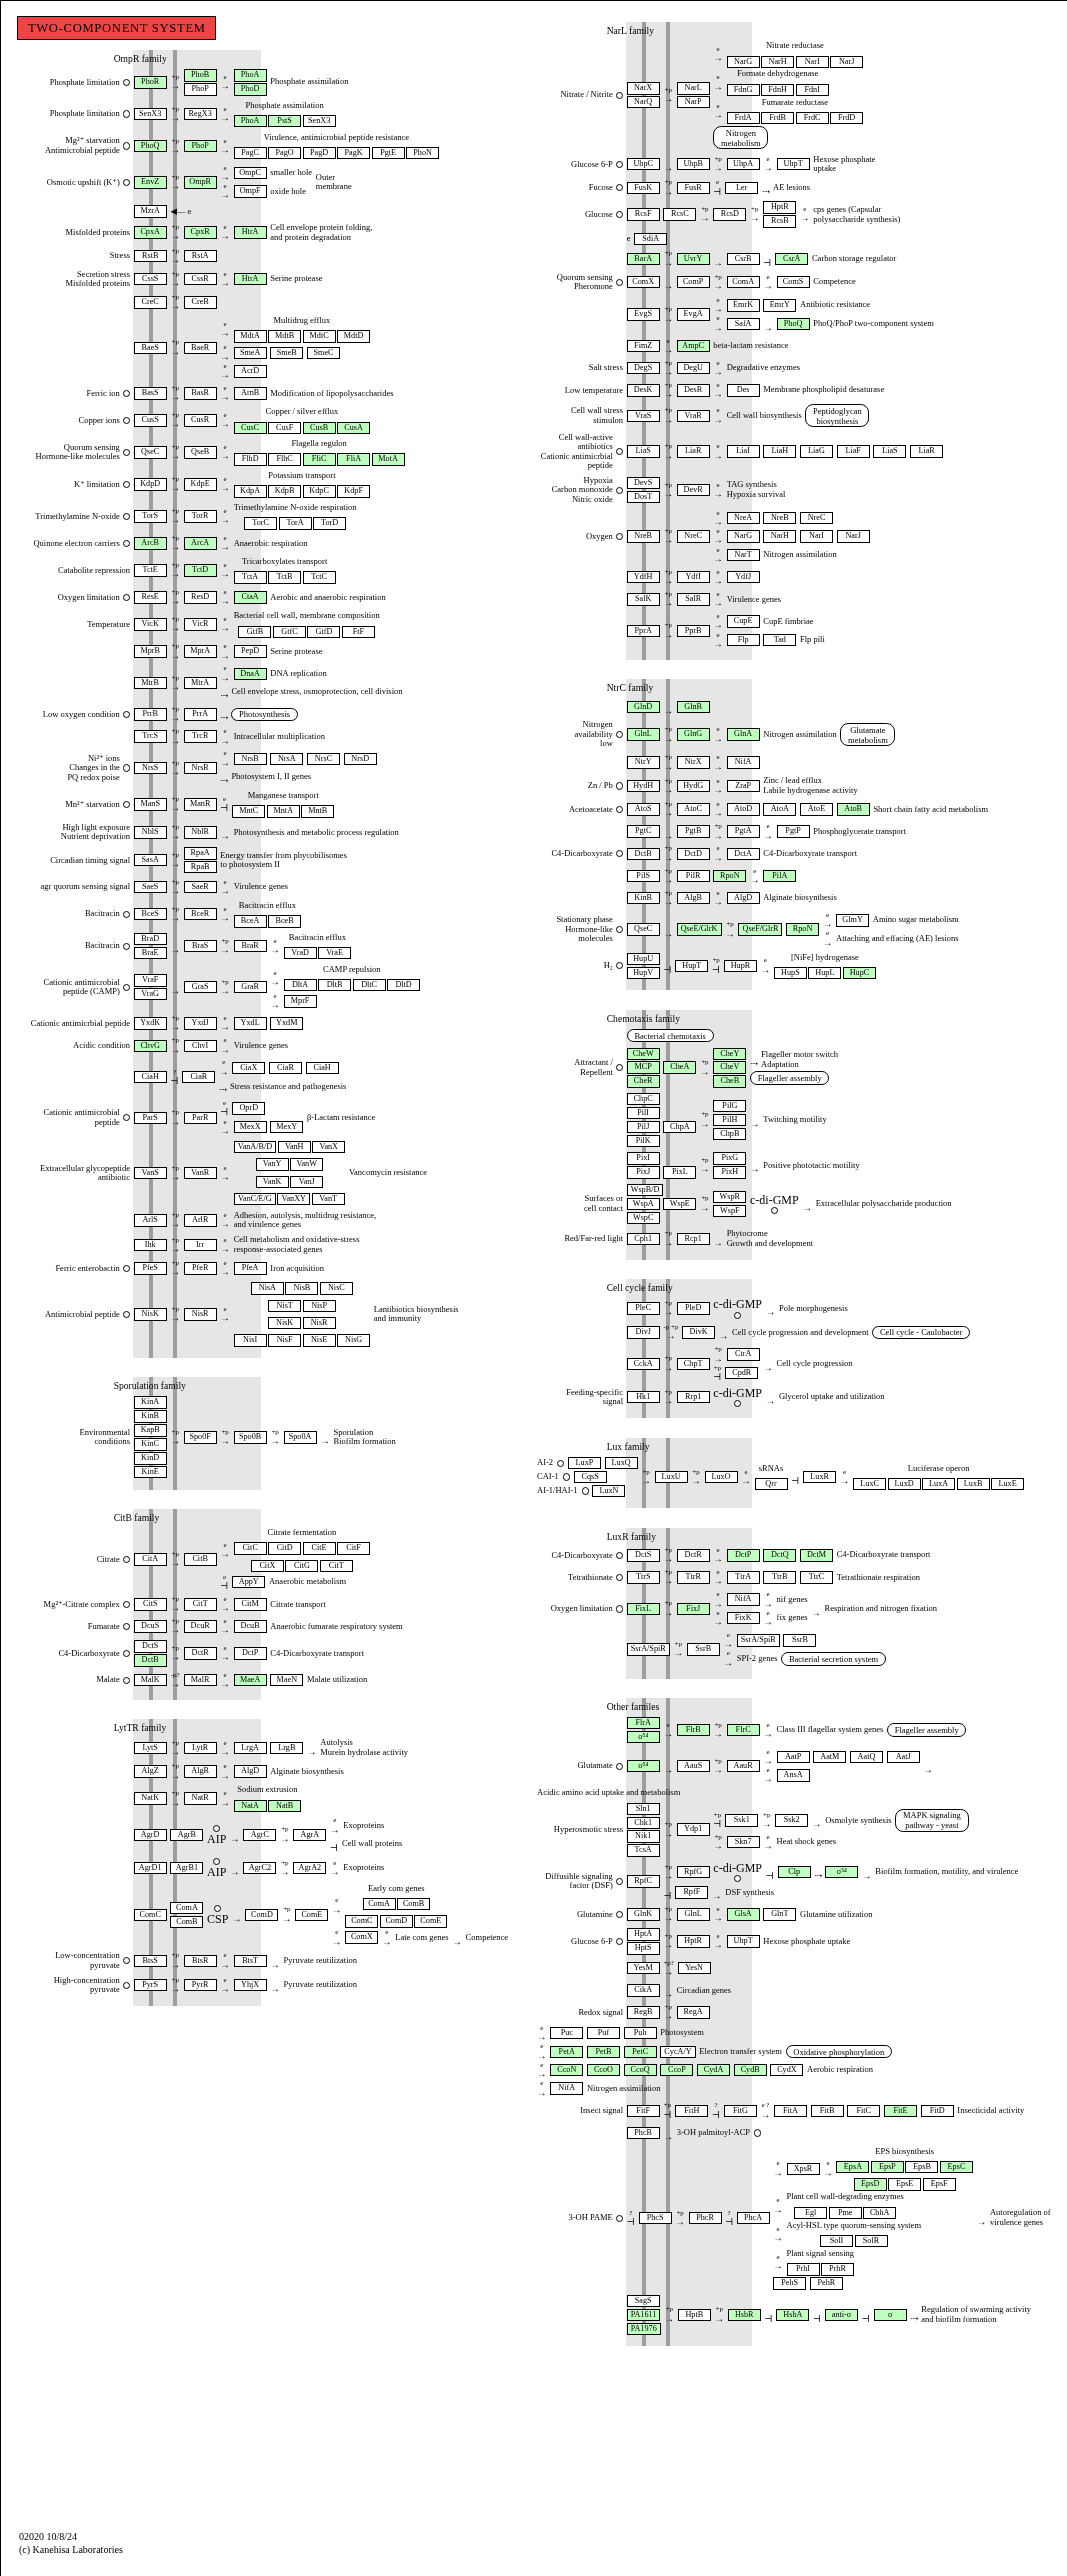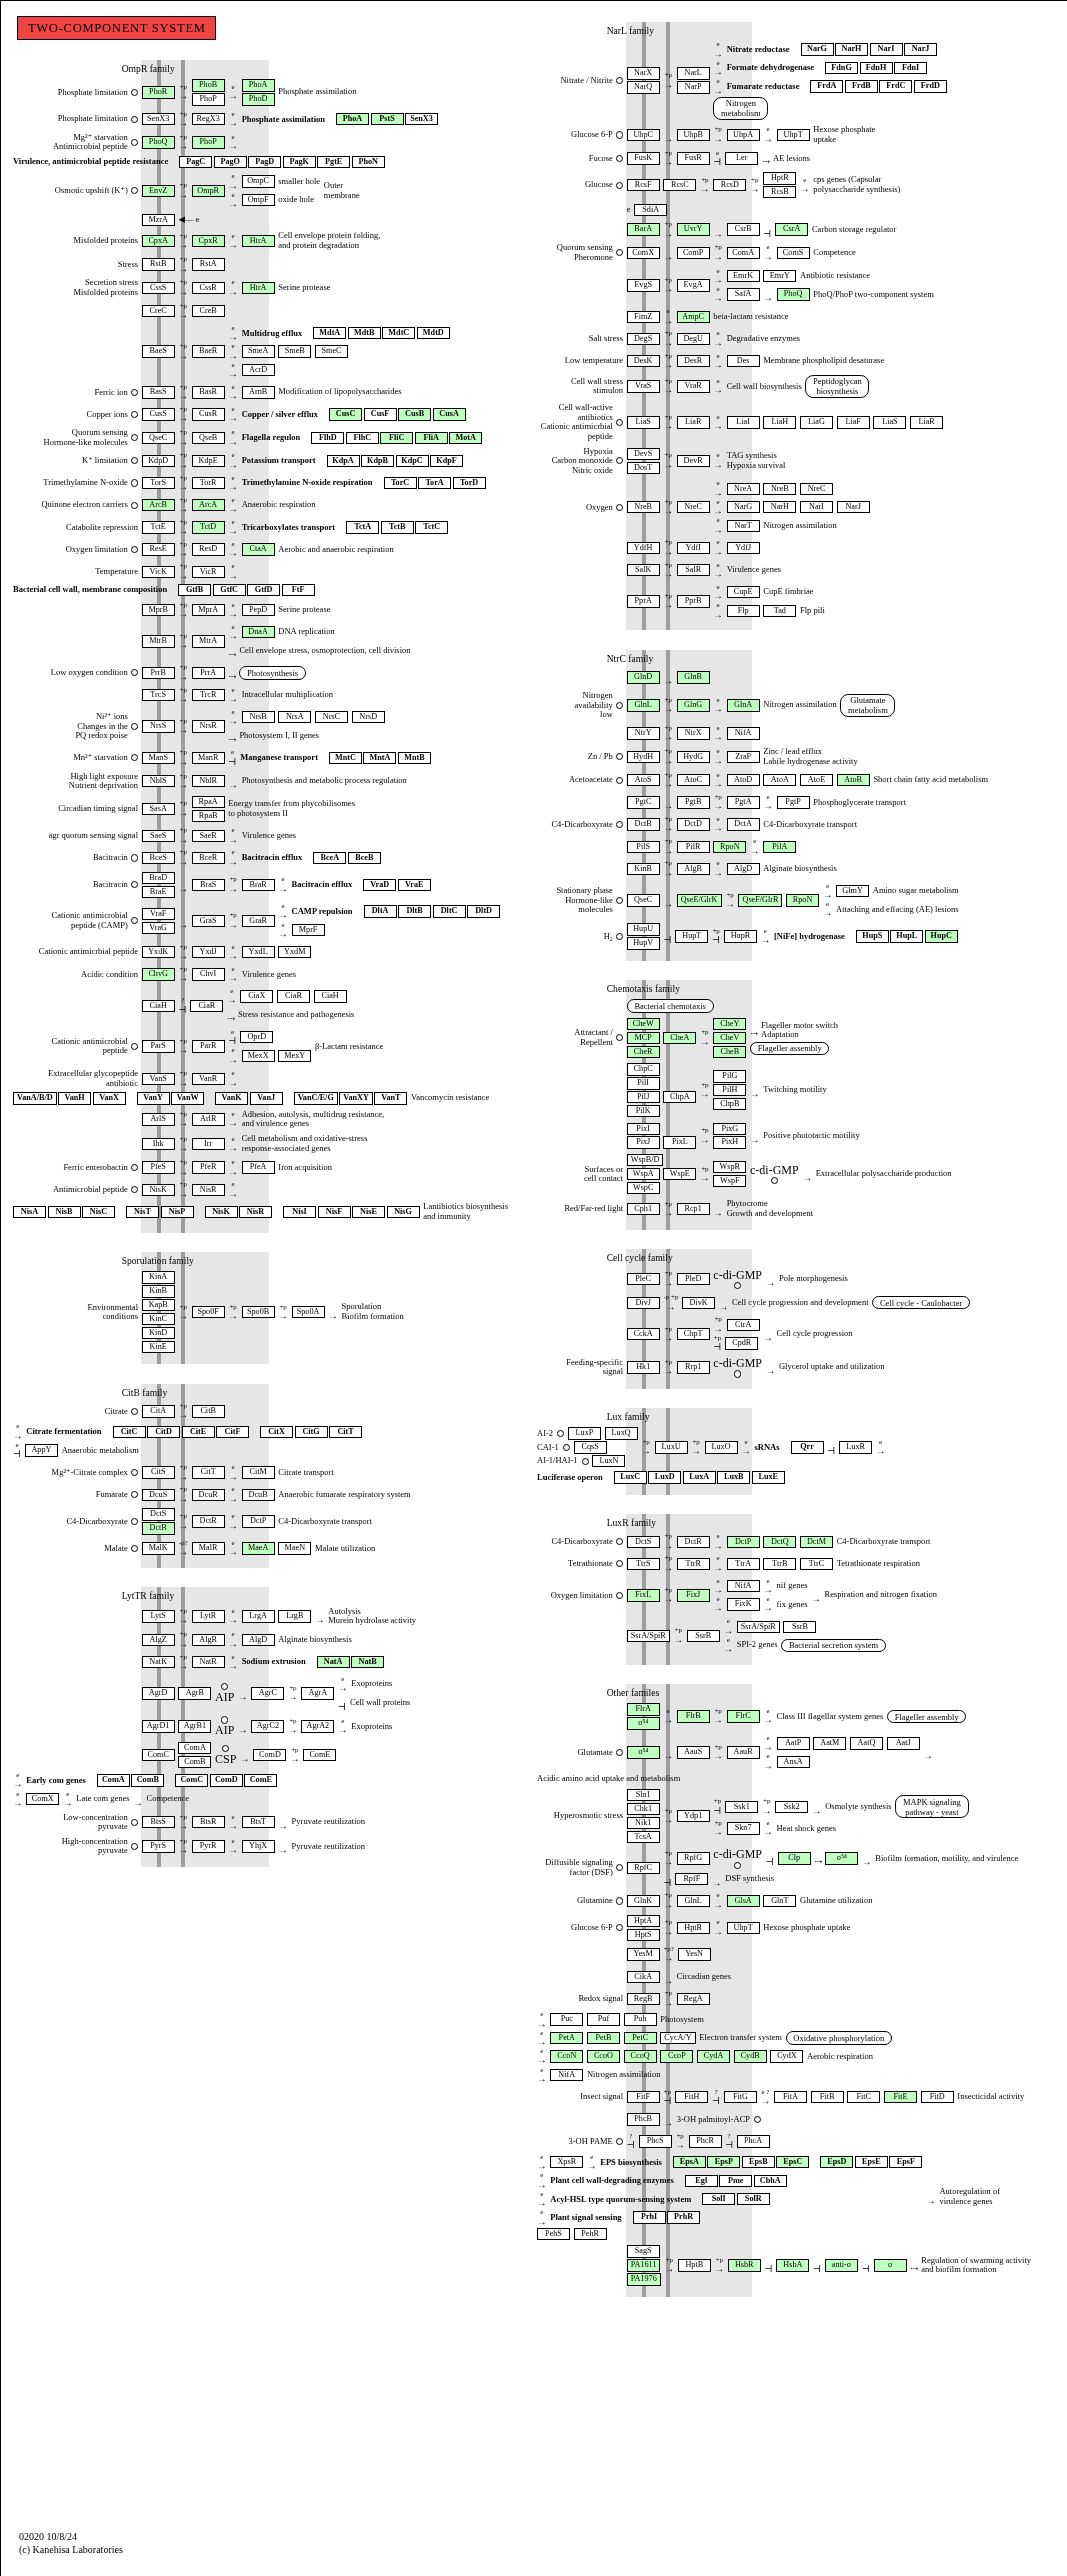--- a/index.html
+++ b/index.html
@@ -1,21 +1,21 @@
 <!DOCTYPE html>
 <html style="--hl: #bfffbf;font-size:12px"><head>
 <meta charset="utf-8">
 <style>
   html,body{margin:0;padding:0;background:#fff;}
   body{font-family:"Liberation Serif","DejaVu Serif",serif;color:#000;}
   #canvas{position:relative;width:1066px;height:2575px;border:0.7px solid #000;background:#fff;overflow:hidden;}
   #title-box{position:absolute;left:16.3px;top:15px;border:1.5px solid #000;padding:3.7px 9.6px;font-size:12.6px;letter-spacing:0.7px;background:#ef4444;z-index:5;}
   #footer{position:absolute;left:18px;bottom:20px;font-size:10px;line-height:1.25;z-index:5;}
   .col{position:absolute;}
-  #col-left{left:12px;top:49px;width:525px;margin-top:10px;}
+  #col-left{left:4px;top:49px;width:525px;}
   #col-right{left:536px;top:21px;width:530px;}
   #col-left{--stimw:125px;--bandl:128px;--bandw:128px;}
   #col-right{--stimw:86px;--bandl:89px;--bandw:126px;}
   .section{position:relative;margin-bottom:19.3px;padding:1.5px 0 6px 0;}
   .band{position:absolute;top:0;bottom:0;left:var(--bandl);width:var(--bandw);background:#e6e6e6;z-index:0;}
   .mem{position:absolute;top:0;bottom:0;width:3.7px;background:#9d9d9d;z-index:0;}
   .mem.m1{left:calc(var(--bandl) + 16.3px);}
   .mem.m2{left:calc(var(--bandl) + 40px);}
   .fhead{position:relative;z-index:1;font-size:9.6px;padding-left:calc(var(--bandl) - 19.3px);margin:1.5px 0 3px 0;}
   .row{position:relative;z-index:1;display:flex;align-items:center;flex-wrap:wrap;gap:3.7px;margin:5.2px 0;}
@@ -24,21 +24,21 @@
   .stim{font-size:8.5px;line-height:1.12;}
   .stim-main{flex:0 0 auto;width:var(--stimw);display:flex;justify-content:flex-end;align-items:center;gap:3px;text-align:right;}
   .stim-inline{display:flex;align-items:center;gap:4px;text-align:right;justify-content:space-between;}
   .circle{display:inline-block;width:5.2px;height:5.2px;border:0.7px solid #000;border-radius:50%;background:#fff;flex:none;}
   .pbox{border:0.7px solid #000;background:#fff;font-size:8.2px;line-height:10.4px;padding:0 3px;min-width:25px;text-align:center;white-space:nowrap;}
   .pbox.g{background:var(--hl,#bfffbf);}
   .arr{display:flex;flex-direction:column;align-items:center;line-height:1;flex:none;}
   .albl{font-size:7px;line-height:1;min-height:7.4px;}
   .ag{font-size:9.6px;line-height:1;}
   .ag.dash{letter-spacing:-0.7px;}
-  .tgroup{display:flex;flex-direction:row;align-items:center;gap:11px;font-weight:bold;}
+  .tgroup{display:flex;flex-direction:column;align-items:center;gap:5px;}
   .tlabel{font-size:8.5px;text-align:center;line-height:1.1;}
   .trow{display:flex;gap:1.5px;}
   .note{font-size:8.5px;line-height:1.15;}
   .rbox{border:0.7px solid #000;border-radius:8.2px;padding:0.7px 6.7px;font-size:8.5px;text-align:center;white-space:nowrap;background:#fff;}
   .cnode{display:flex;flex-direction:column;align-items:center;font-size:12px;line-height:1.05;gap:0.7px;text-align:center;}
 </style>
 </head>
 <body>
 
 <div id="canvas">

